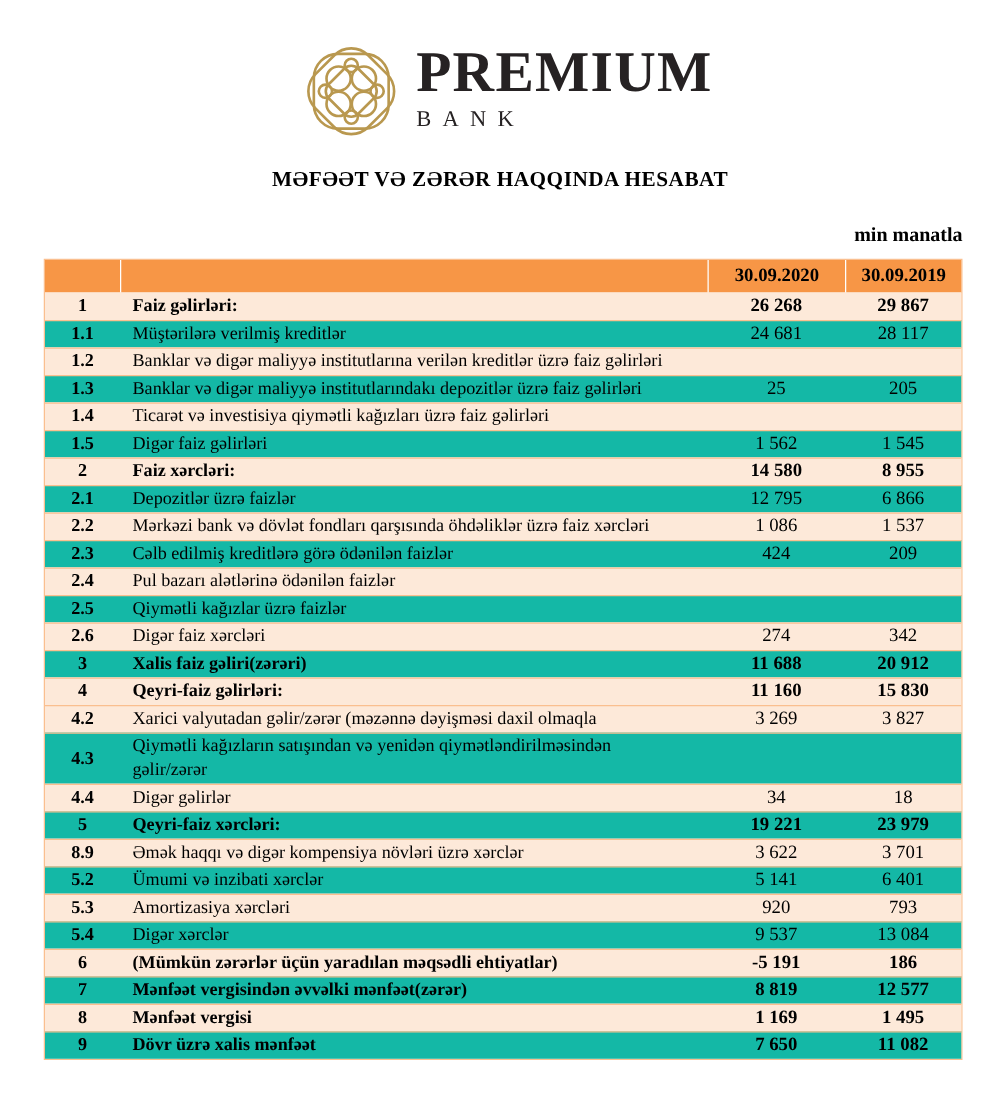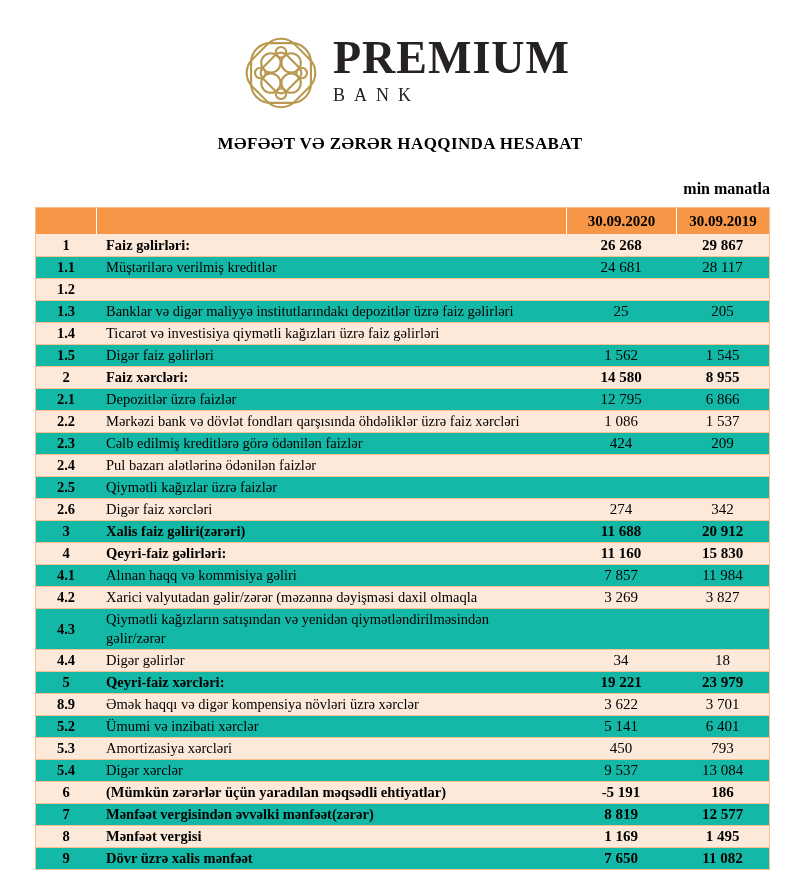--- a/index.html
+++ b/index.html
@@ -95,20 +95,21 @@
 
   <div class="row plain">
     <div class="cell num c-num">1.1</div>
     <div class="cell label c-label">Müştərilərə verilmiş kreditlər</div>
     <div class="cell val c-v1">24 681</div>
     <div class="cell val c-v2">28 117</div>
   </div>
 
   <div class="row shaded">
     <div class="cell num c-num">1.2</div>
+    <div class="cell label c-label">Banklar və digər maliyyə institutlarına verilən kreditlər üzrə faiz gəlirləri</div>
     <div class="cell val c-v1"></div>
     <div class="cell val c-v2"></div>
   </div>
 
   <div class="row plain">
     <div class="cell num c-num">1.3</div>
     <div class="cell label c-label">Banklar və digər maliyyə institutlarındakı depozitlər üzrə faiz gəlirləri</div>
     <div class="cell val c-v1">25</div>
     <div class="cell val c-v2">205</div>
   </div>
@@ -183,26 +184,20 @@
     <div class="cell val c-v2">20 912</div>
   </div>
 
   <div class="row shaded bold">
     <div class="cell num c-num">4</div>
     <div class="cell label c-label">Qeyri-faiz gəlirləri:</div>
     <div class="cell val c-v1">11 160</div>
     <div class="cell val c-v2">15 830</div>
   </div>
 
-  <div class="row plain">
-    <div class="cell num c-num">4.1</div>
-    <div class="cell label c-label">Alınan haqq və kommisiya gəliri</div>
-    <div class="cell val c-v1">7 857</div>
-    <div class="cell val c-v2">11 984</div>
-  </div>
 
   <div class="row shaded">
     <div class="cell num c-num">4.2</div>
     <div class="cell label c-label">Xarici valyutadan gəlir/zərər (məzənnə dəyişməsi daxil olmaqla</div>
     <div class="cell val c-v1">3 269</div>
     <div class="cell val c-v2">3 827</div>
   </div>
 
   <div class="row plain">
     <div class="cell num c-num">4.3</div>
@@ -236,21 +231,21 @@
   <div class="row plain">
     <div class="cell num c-num">5.2</div>
     <div class="cell label c-label">Ümumi və inzibati xərclər</div>
     <div class="cell val c-v1">5 141</div>
     <div class="cell val c-v2">6 401</div>
   </div>
 
   <div class="row shaded">
     <div class="cell num c-num">5.3</div>
     <div class="cell label c-label">Amortizasiya xərcləri</div>
-    <div class="cell val c-v1">450</div>
+    <div class="cell val c-v1">920</div>
     <div class="cell val c-v2">793</div>
   </div>
 
   <div class="row plain">
     <div class="cell num c-num">5.4</div>
     <div class="cell label c-label">Digər xərclər</div>
     <div class="cell val c-v1">9 537</div>
     <div class="cell val c-v2">13 084</div>
   </div>
 

